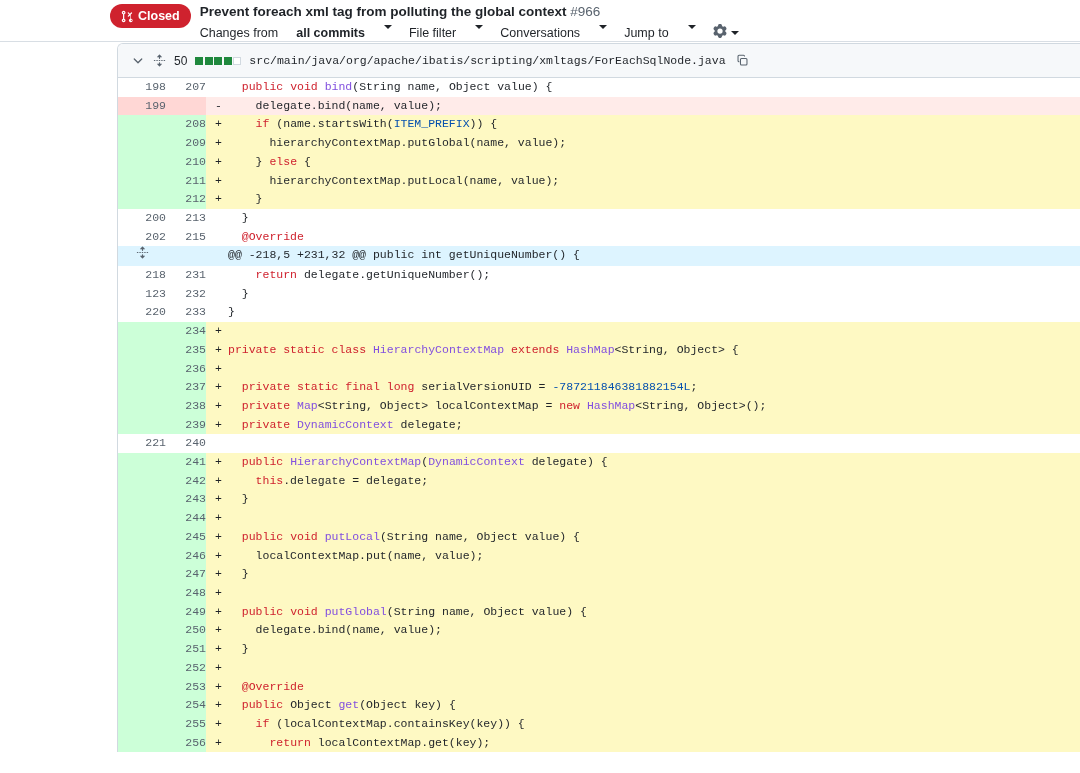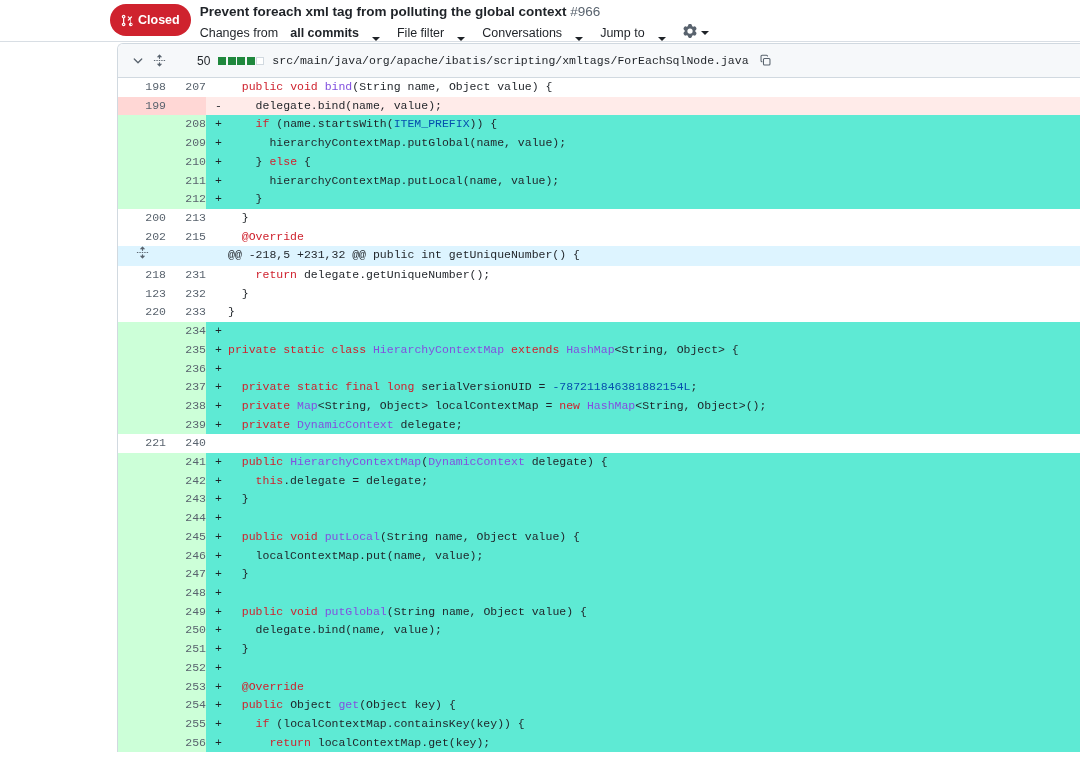--- a/index.html
+++ b/index.html
@@ -30,21 +30,21 @@
     display: inline-flex;
     align-items: center;
     gap: 4px;
     background: #cf222e;
     color: #ffffff;
     border-radius: 2em;
     padding: 4px 11px;
     font-size: 12.5px;
     font-weight: bold;
     line-height: 1;
-    height: 32px;
+    height: 24px;
     box-sizing: border-box;
     white-space: nowrap;
   }
   .state-badge svg { display: block; }
   .pr-titles { margin-left: 9px; }
   .pr-title-row {
     font-size: 13.5px;
     font-weight: bold;
     line-height: 16px;
     white-space: nowrap;
@@ -59,22 +59,22 @@
     align-items: center;
     gap: 17px;
     margin-top: 4px;
     font-size: 12.5px;
     color: #1f2328;
     line-height: 16px;
     white-space: nowrap;
   }
   .pr-nav-item {
     display: inline-flex;
-    align-items: flex-end;
-    gap: 12px;
+    align-items: flex-start;
+    gap: 18px;
     cursor: pointer;
   }
   .pr-nav-item .strong { font-weight: bold; }
   .caret {
     width: 0; height: 0;
     border-left: 4px solid transparent;
     border-right: 4px solid transparent;
     border-top: 4px solid #1f2328;
     display: inline-block;
     margin-left: 1px;
@@ -113,21 +113,20 @@
     color: #59636e;
     display: inline-flex;
     align-items: center;
     cursor: pointer;
   }
   .unfold-ico { color: #59636e; display: inline-flex; align-items: center; cursor: pointer; }
   .diffstat-count {
     font-size: 12px;
     color: #1f2328;
     font-family: "Liberation Sans", sans-serif;
-    margin-left: 23px;
   }
   .diffstat-blocks { display: inline-flex; gap: 1.5px; }
   .dsq { width: 8px; height: 8px; display: inline-block; }
   .dsq.add { background: #1f883d; }
   .dsq.none { background: #ffffff; border: 1px solid #d1d9e0; box-sizing: border-box; }
   .file-path {
     font-family: "Liberation Mono", monospace;
     font-size: 11.5px;
     color: #1f2328;
     cursor: pointer;
@@ -170,21 +169,21 @@
     padding-left: 9px;
     box-sizing: border-box;
     color: #1f2328;
   }
 
   
   tr.ctx td.num { background: #ffffff; }
   tr.ctx td.code { background: #ffffff; }
   
   tr.add td.num { background: #ccffd8; }
-  tr.add td.code { background: #5eead4; }
+  tr.add td.code { background: #fef9c3; }
   
   tr.del td.num { background: #ffd7d5; }
   tr.del td.code { background: #ffebe9; }
   
   tr.hunk td { background: #ddf4ff; color: #59636e; }
   tr.hunk td.code { color: #59636e; }
   tr.hunk td.num { text-align: center; padding-right: 0; }
   .hunk-expander { display: inline-flex; align-items: center; justify-content: center; color: #59636e; cursor: pointer; }
 
   

